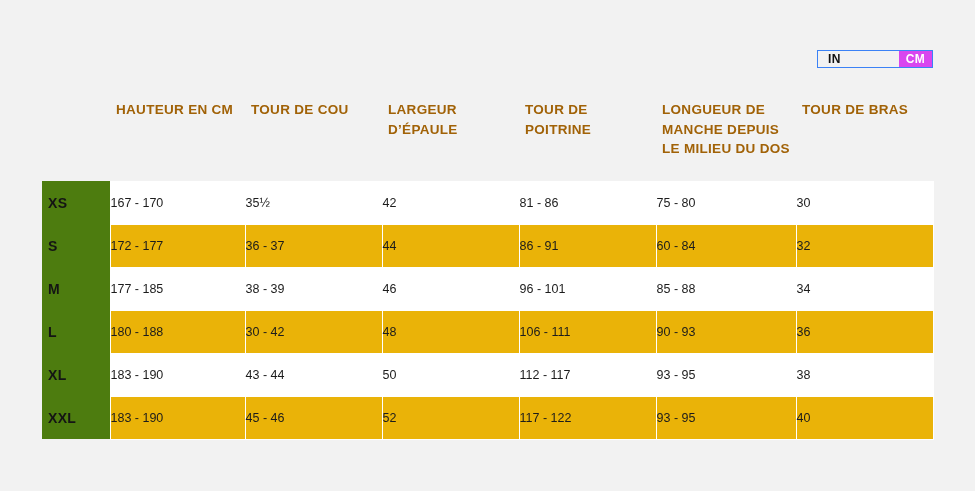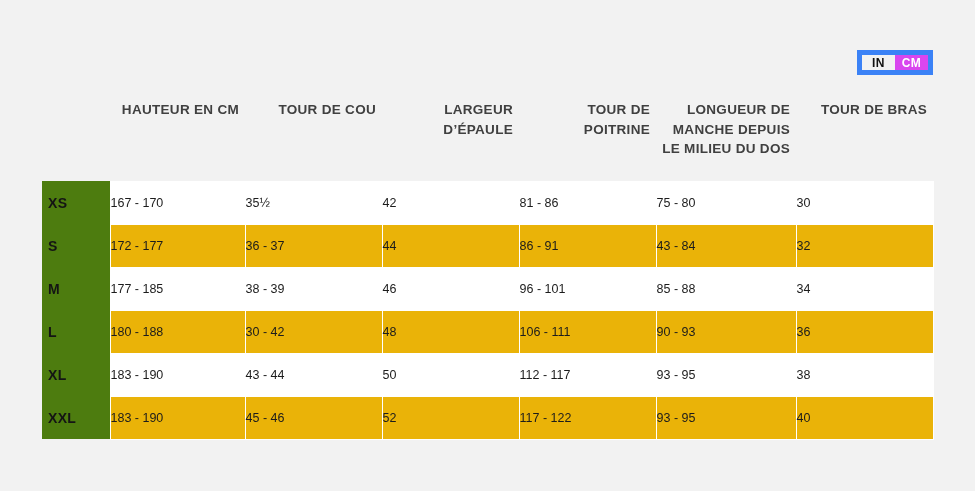--- a/index.html
+++ b/index.html
@@ -30,23 +30,24 @@
     font-weight: bold;
     letter-spacing: 0.5px;
     color: #141414;
     text-transform: uppercase;
   }
   .unit-toggle {
     position: absolute;
     top: 50px;
     right: 42px;
     display: flex;
-    border: 5px solid #3b82f6;
-    height: 25px;
+    border: 1px solid #3b82f6;
+    height: 18px;
     box-sizing: border-box;
+    gap: 48px;
   }
   .unit-toggle .unit {
     width: 33px;
     display: flex;
     align-items: center;
     justify-content: center;
     font-size: 12px;
     font-weight: bold;
     letter-spacing: 0.5px;
     cursor: pointer;
@@ -75,22 +76,22 @@
   table.size-grid col.c2 { width: 137px; }
   table.size-grid col.c3 { width: 137px; }
   table.size-grid col.c4 { width: 140px; }
   table.size-grid col.c5 { width: 137px; }
 
   table.size-grid thead th {
     font-size: 13.5px;
     font-weight: bold;
     letter-spacing: 0.3px;
     text-transform: uppercase;
-    color: #404040;
-    text-align: right;
+    color: #a16207;
+    text-align: left;
     vertical-align: top;
     padding: 0 6px 22px 6px;
     line-height: 1.45;
     background: #f2f2f2;
     border: none;
   }
   table.size-grid thead th.rowlab-head {
     background: #f2f2f2;
   }
 
@@ -159,21 +160,21 @@
         <td class="data">81 - 86</td>
         <td class="data">75 - 80</td>
         <td class="data">30</td>
       </tr>
       <tr class="even">
         <td class="rowlab">S</td>
         <td class="data">172 - 177</td>
         <td class="data">36 - 37</td>
         <td class="data">44</td>
         <td class="data">86 - 91</td>
-        <td class="data">43 - 84</td>
+        <td class="data">60 - 84</td>
         <td class="data">32</td>
       </tr>
       <tr class="odd">
         <td class="rowlab">M</td>
         <td class="data">177 - 185</td>
         <td class="data">38 - 39</td>
         <td class="data">46</td>
         <td class="data">96 - 101</td>
         <td class="data">85 - 88</td>
         <td class="data">34</td>

